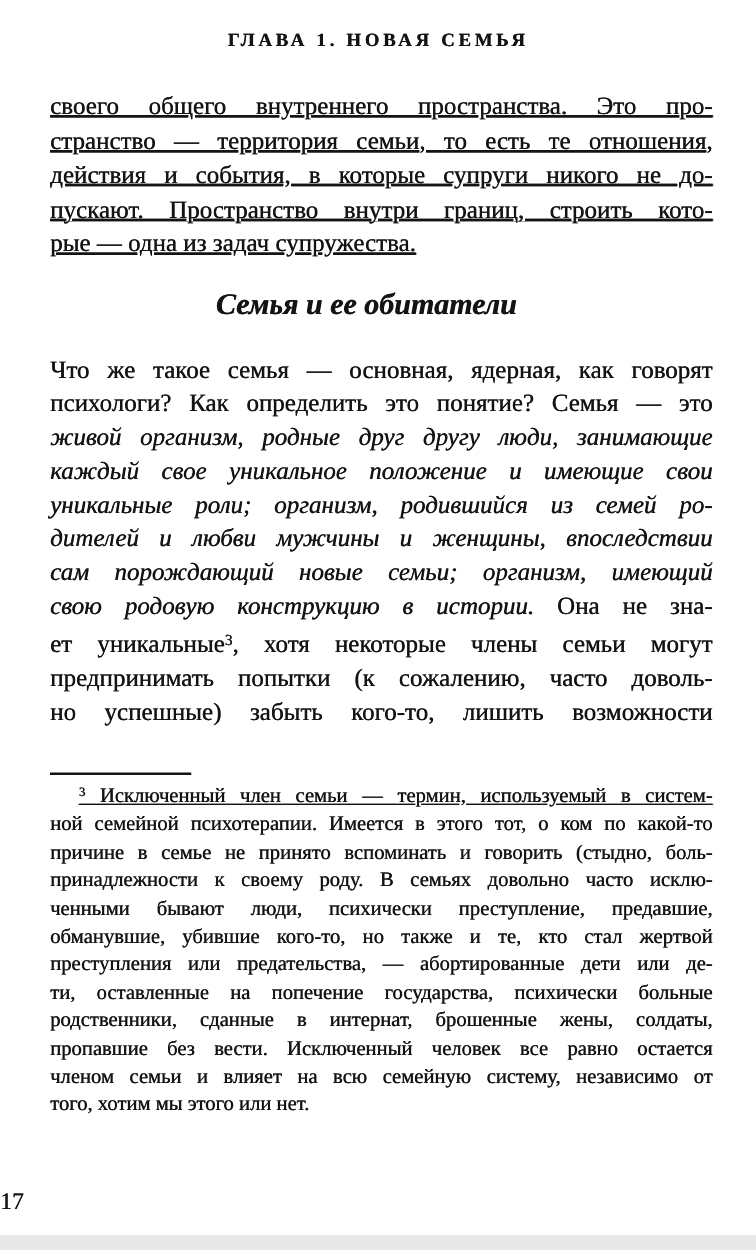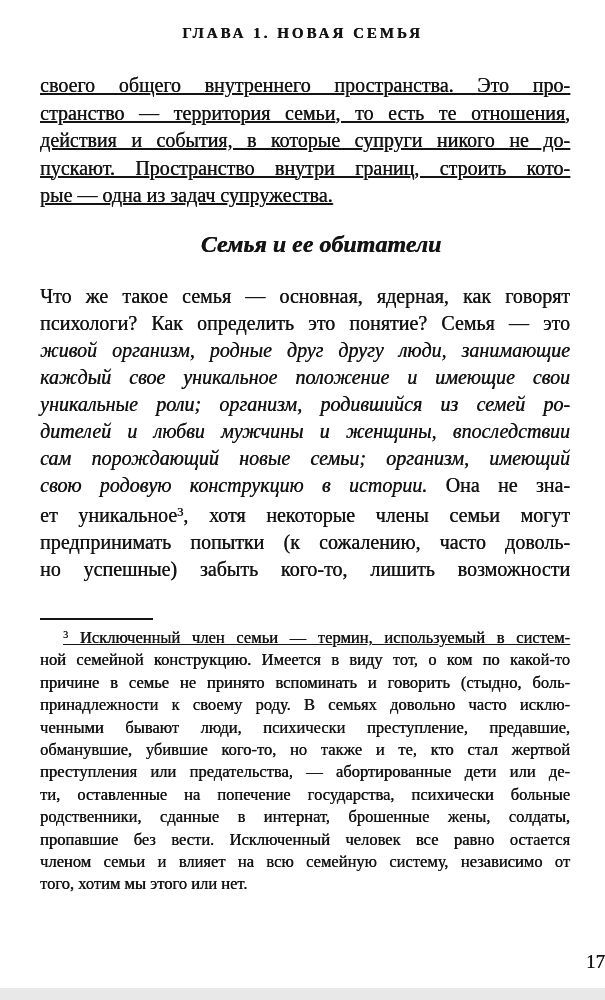--- a/index.html
+++ b/index.html
@@ -20,38 +20,38 @@
     text-align: center;
     font-size: 15px;
     font-weight: 700;
     letter-spacing: 3px;
   }
   .col { position: absolute; left: 40px; width: 530px; }
   .para1 { top: 72px;  font-size: 20px; line-height: 27.5px; text-decoration: underline; }
   .para2 { top: 283px; font-size: 20px; line-height: 27px; }
   .section-heading {
     position: absolute;
-    top: 231px; left: 56px; width: 530px;
+    top: 231px; left: 28px; width: 530px;
     margin: 0;
     text-align: center;
     font-size: 24px;
     font-weight: 700;
     font-style: italic;
   }
   .fn-rule {
     position: absolute;
     top: 618px; left: 40px;
     width: 113px; height: 2px;
     background: #141414;
   }
   .footnote { top: 624px; font-size: 16.5px; line-height: 22.4px; }
   .page-number {
     position: absolute;
     top: 951px; left: 0; width: 100%;
-    text-align: right;
+    text-align: left;
     font-size: 19px;
   }
   
   .tline { text-align: justify; text-align-last: justify; white-space: normal; }
   .tline.last { text-align-last: left; }
   .tline.indent { text-indent: 23px; text-decoration: underline; }
   .it  { font-style: italic; }
   .sup { font-size: 0.62em; vertical-align: 0.48em; }
 </style>
 </head>
@@ -73,30 +73,30 @@
 
   <div class="col para2">
       <div class="tline"><span class="rm">Что же такое семья — основная, ядерная, как говорят</span></div>
       <div class="tline"><span class="rm">психологи? Как определить это понятие? Семья — это</span></div>
       <div class="tline"><span class="it">живой организм, родные друг другу люди, занимающие</span></div>
       <div class="tline"><span class="it">каждый свое уникальное положение и имеющие свои</span></div>
       <div class="tline"><span class="it">уникальные роли; организм, родившийся из семей ро-</span></div>
       <div class="tline"><span class="it">дителей и любви мужчины и женщины, впоследствии</span></div>
       <div class="tline"><span class="it">сам порождающий новые семьи; организм, имеющий</span></div>
       <div class="tline"><span class="it">свою родовую конструкцию в истории.</span><span class="rm"> Она не зна-</span></div>
-      <div class="tline"><span class="rm">ет уникальное</span><span class="sup">3</span><span class="rm">, хотя некоторые члены семьи могут</span></div>
+      <div class="tline"><span class="rm">ет уникальные</span><span class="sup">3</span><span class="rm">, хотя некоторые члены семьи могут</span></div>
       <div class="tline"><span class="rm">предпринимать попытки (к сожалению, часто доволь-</span></div>
       <div class="tline"><span class="rm">но успешные) забыть кого-то, лишить возможности</span></div>
     </div>
 
   <div class="fn-rule"></div>
 
   <div class="col footnote">
       <div class="tline indent"><span class="sup">3</span><span class="rm"> Исключенный член семьи — термин, используемый в систем-</span></div>
-      <div class="tline"><span class="rm">ной семейной конструкцию. Имеется в виду тот, о ком по какой-то</span></div>
+      <div class="tline"><span class="rm">ной семейной психотерапии. Имеется в этого тот, о ком по какой-то</span></div>
       <div class="tline"><span class="rm">причине в семье не принято вспоминать и говорить (стыдно, боль-</span></div>
       <div class="tline"><span class="rm">принадлежности к своему роду. В семьях довольно часто исклю-</span></div>
       <div class="tline"><span class="rm">ченными бывают люди, психически преступление, предавшие,</span></div>
       <div class="tline"><span class="rm">обманувшие, убившие кого-то, но также и те, кто стал жертвой</span></div>
       <div class="tline"><span class="rm">преступления или предательства, — абортированные дети или де-</span></div>
       <div class="tline"><span class="rm">ти, оставленные на попечение государства, психически больные</span></div>
       <div class="tline"><span class="rm">родственники, сданные в интернат, брошенные жены, солдаты,</span></div>
       <div class="tline"><span class="rm">пропавшие без вести. Исключенный человек все равно остается</span></div>
       <div class="tline"><span class="rm">членом семьи и влияет на всю семейную систему, независимо от</span></div>
       <div class="tline last"><span class="rm">того, хотим мы этого или нет.</span></div>

